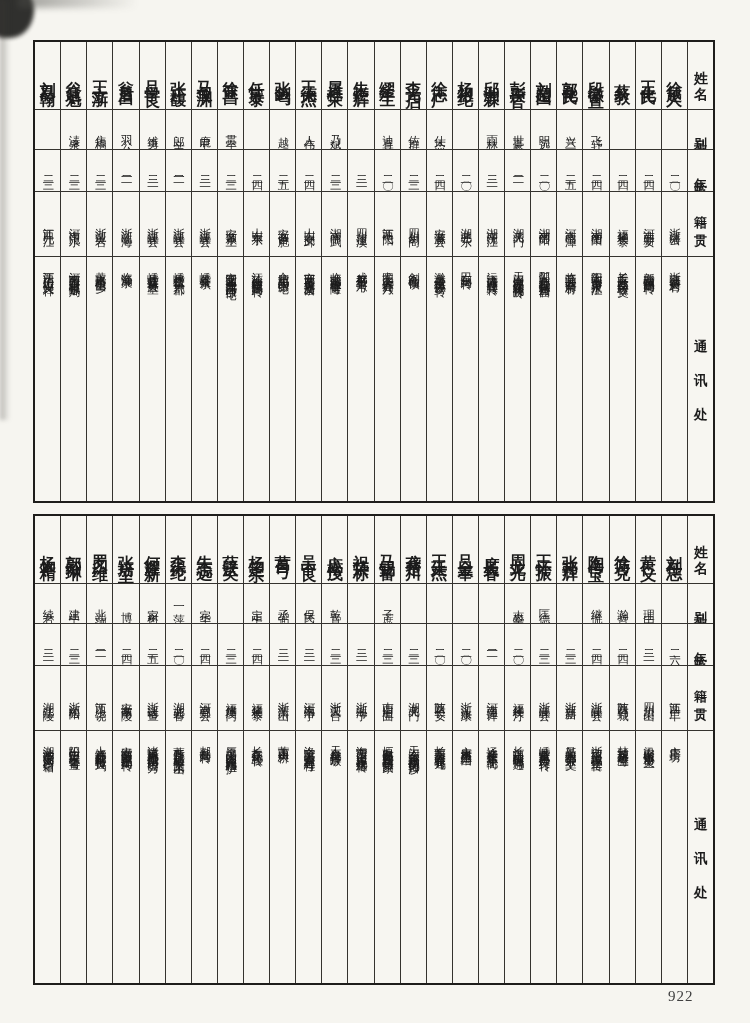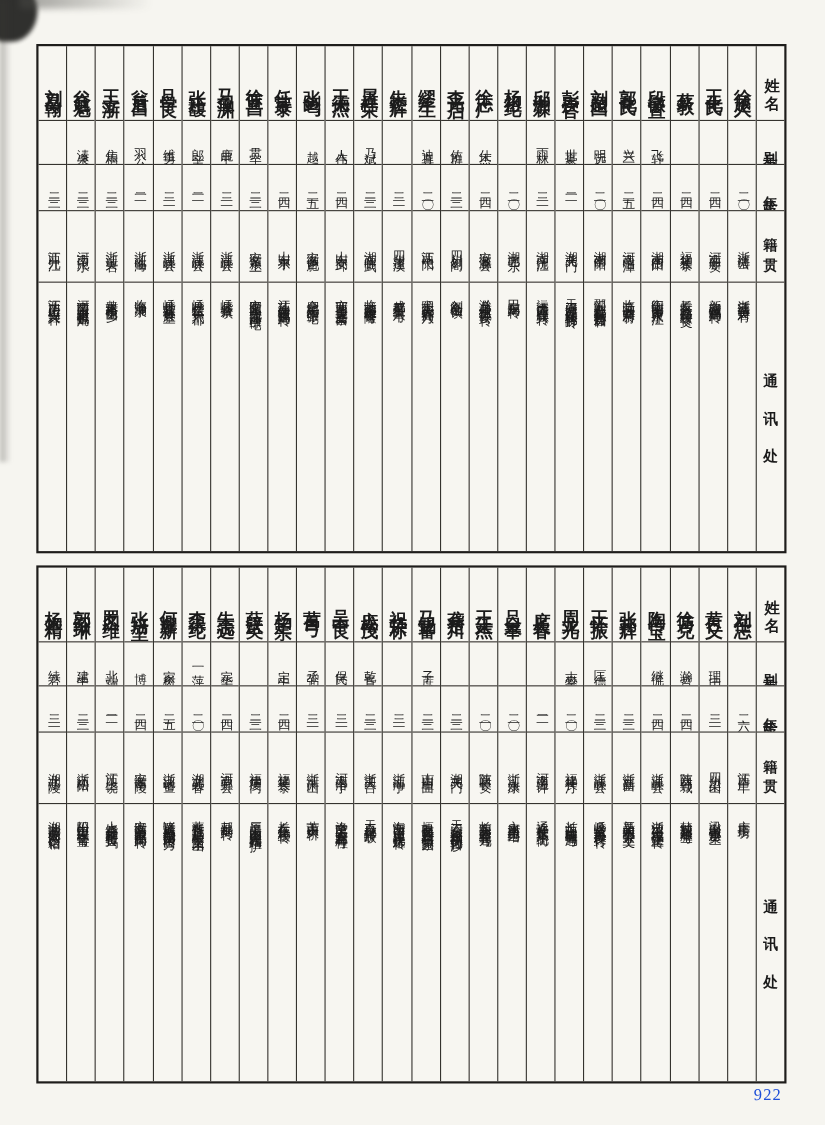--- a/index.html
+++ b/index.html
@@ -55,21 +55,21 @@
                 justify-content:flex-start;padding-top:6px;}
   
   .cell.hdr{font-weight:700;}
   .cell.hdr.name   {font-size:14px;letter-spacing:16px;}
   .cell.hdr.alias  {font-size:13px;letter-spacing:3px;}
   .cell.hdr.age    {font-size:13px;letter-spacing:3px;}
   .cell.hdr.native {font-size:13px;letter-spacing:18px;}
   .cell.hdr.contact{font-size:13.5px;letter-spacing:34px;justify-content:center;padding-top:0;}
   .page-number{
     position:absolute;top:988px;left:668px;width:60px;
-    font-size:15px;letter-spacing:1px;color:#1d4ed8;text-align:center;
+    font-size:15px;letter-spacing:1px;color:#404040;text-align:left;
   }
 </style>
 </head>
 <body>
 
 <div class="page">
   <div class="smudge-corner"></div>
   <div class="smudge-topedge"></div>
   <div class="smudge-leftedge"></div>
 

